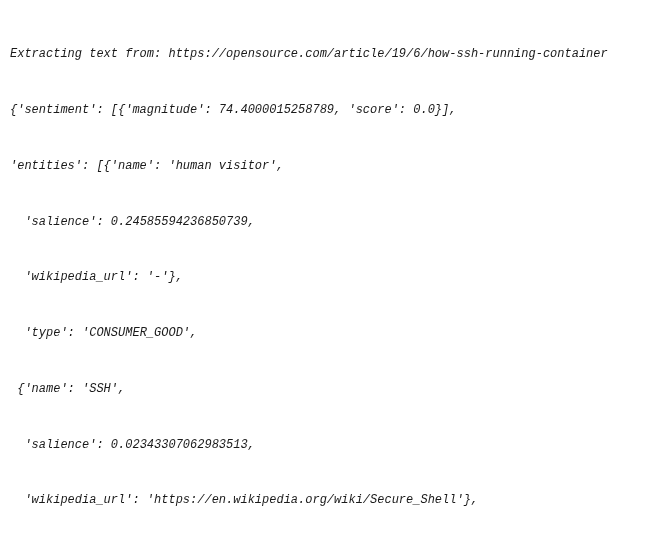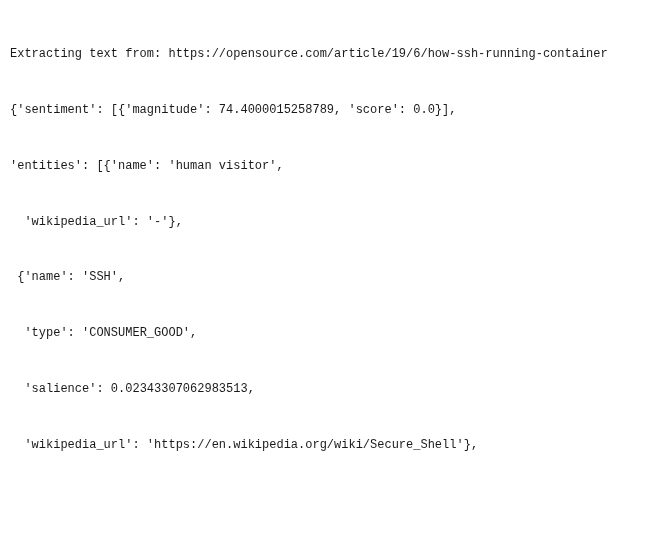--- a/index.html
+++ b/index.html
@@ -21,36 +21,38 @@
 
     .code-block {
       white-space: pre-wrap;
       word-break: break-all;
       line-height: 1.55;
       color: #1a1a1a;
     }
 
     .line {
       display: block;
+      font-style: italic;
     }
 
     .header-line {
       color: #1a1a1a;
     }
   </style>
 </head>
 <body>
 
 <div class="code-block">
   <span class="line header-line">Extracting text from: https://opensource.com/article/19/6/how-ssh-running-container</span>
   <span class="line">{'sentiment': [{'magnitude': 74.4000015258789, 'score': 0.0}],</span>
   <span class="line">'entities': [{'name': 'human visitor',</span>
+  <span class="line">  'salience': 0.24585594236850739,</span>
   <span class="line">  'wikipedia_url': '-'},</span>
+  <span class="line">  'type': 'CONSUMER_GOOD',</span>
   <span class="line"> {'name': 'SSH',</span>
-  <span class="line">  'type': 'CONSUMER_GOOD',</span>
   <span class="line">  'salience': 0.02343307062983513,</span>
   <span class="line">  'wikipedia_url': 'https://en.wikipedia.org/wiki/Secure_Shell'},</span>
   
   
   
   
   
   
   
   

